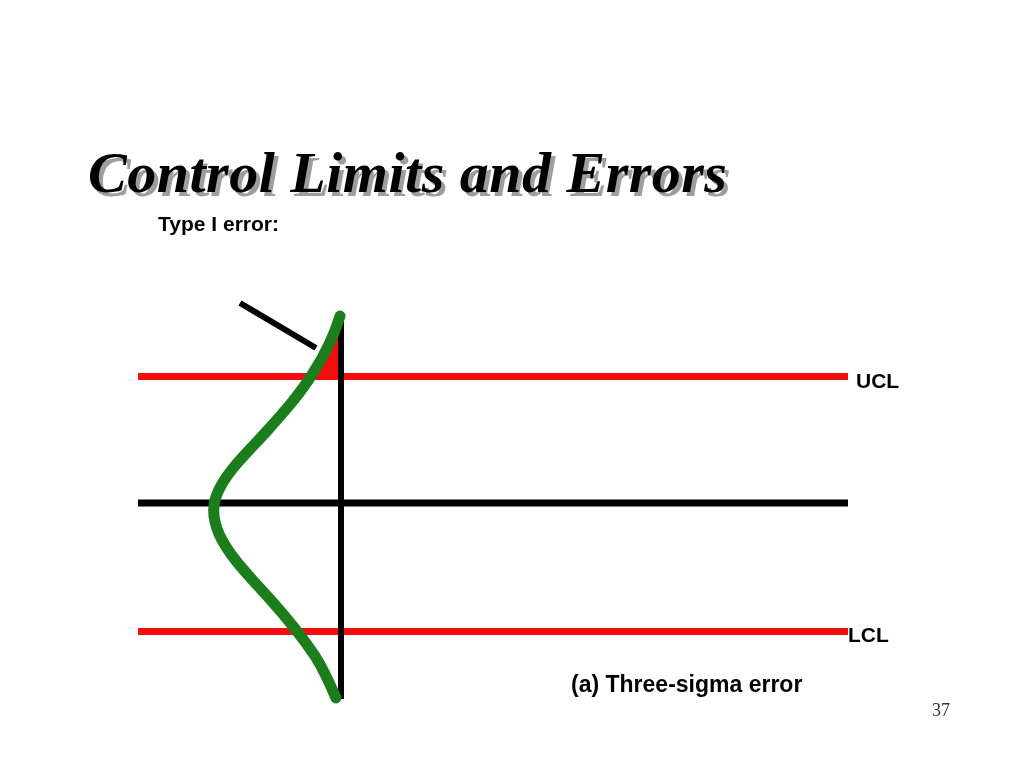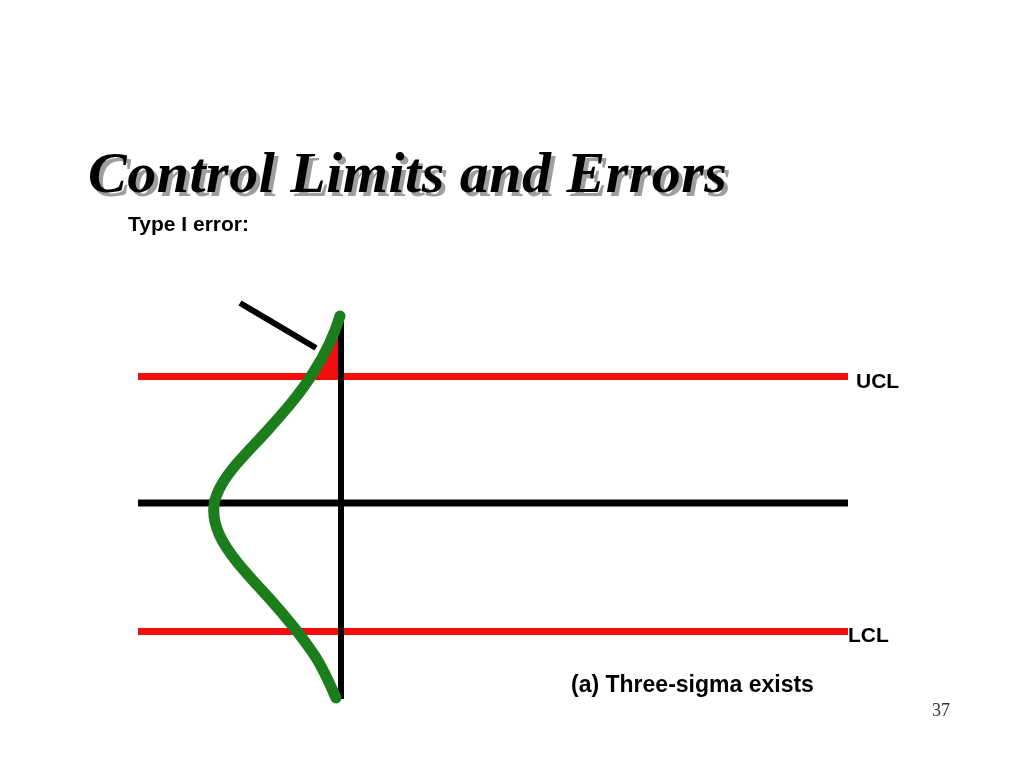--- a/index.html
+++ b/index.html
@@ -38,21 +38,21 @@
   #annotation {
     position: absolute;
     left: 128px;
     top: 208px;
     font-size: 21px;
     font-weight: bold;
     color: #000000;
     line-height: 1.48;
     white-space: nowrap;
   }
-  #annotation .ann-line { display: block; }
+  #annotation .ann-line { display: block; margin-left: 30px; }
 
   
   #chart-area {
     position: absolute;
     left: 0;
     top: 0;
     width: 1024px;
     height: 768px;
   }
 
@@ -125,17 +125,17 @@
              C 324,670 330,684 336,698"></path>
 
     <line x1="240" y1="303" x2="316" y2="348" stroke="#000000" stroke-width="6" stroke-linecap="butt"></line>
   </svg>
 
   <div class="axis-label" id="label-ucl">UCL</div>
 
 
   <div class="axis-label" id="label-lcl">LCL</div>
 
-  <div id="caption">(a) Three-sigma exists</div>
+  <div id="caption">(a) Three-sigma error</div>
 
   <div id="page-number">37</div>
 
 </div>
 
 </body></html>

